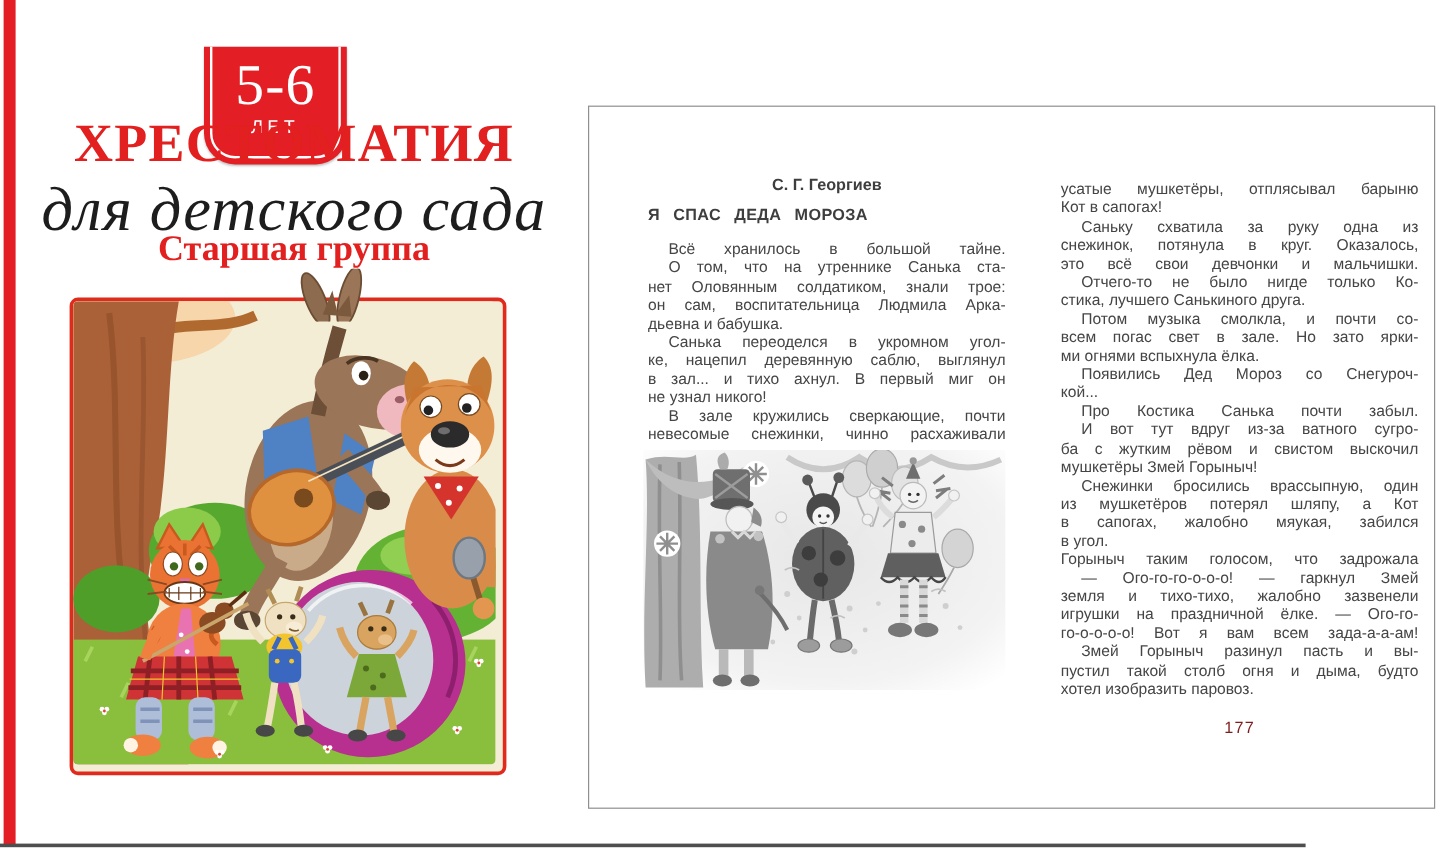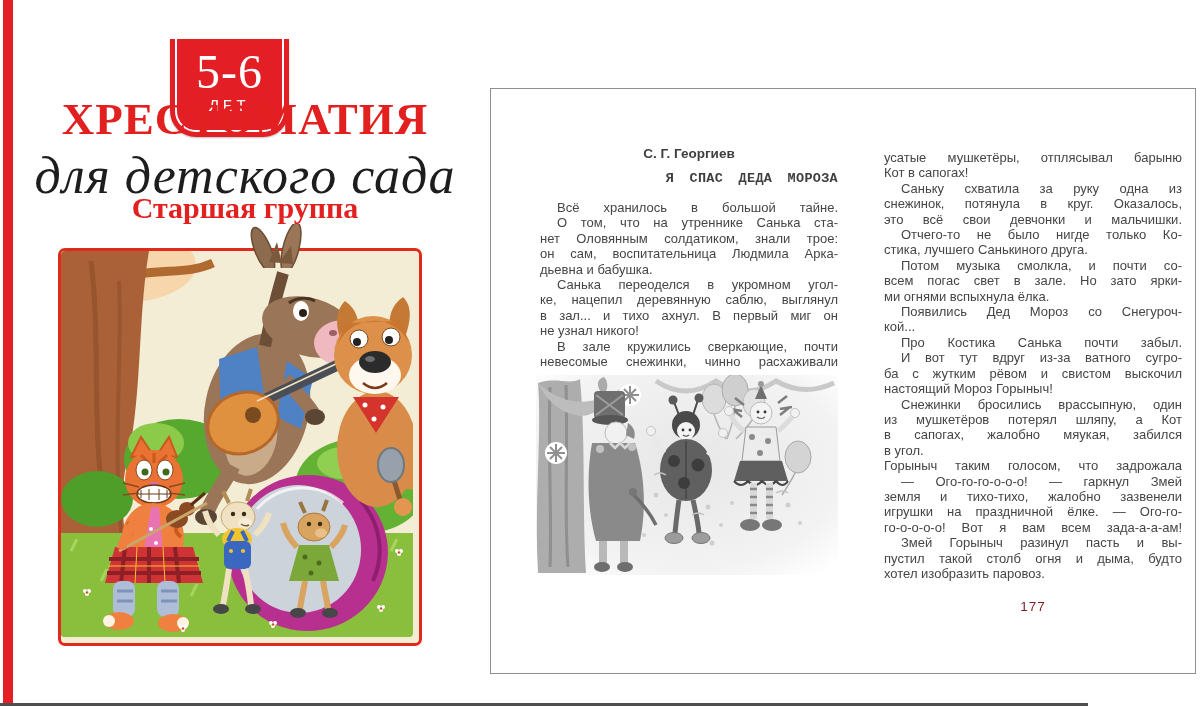--- a/index.html
+++ b/index.html
@@ -41,21 +41,21 @@
   .ears-pop{position:absolute;left:150px;top:-27px;width:130px;height:44px;z-index:3;}
   
   .page{
     position:absolute;left:490px;top:88px;width:706px;height:586px;
     background:#fff;border:1px solid #8f8f8f;box-sizing:border-box;
   }
   .col{position:absolute;top:57px;width:298px;color:#454545;}
   .col-left{left:49px;}
   .col-right{left:393px;top:61px;}
   .author{ text-align:center;font-weight:bold;font-size:13.5px;line-height:16px;margin-bottom:9px;color:#3e3e3e;}
-  .story-title{text-align:right;font-weight:bold;font-size:13.5px;line-height:16px;margin-bottom:13px;color:#3e3e3e;word-spacing:7px;letter-spacing:.3px;font-family:Liberation Mono, monospace;}
+  .story-title{text-align:left;font-weight:bold;font-size:13.5px;line-height:16px;margin-bottom:13px;color:#3e3e3e;word-spacing:7px;letter-spacing:.3px;}
   .line{
     font-size:13px;line-height:15.4px;
     text-align:justify;text-align-last:justify;-moz-text-align-last:justify;
   }
   .line.indent{text-indent:17px;}
   .line.no-just{text-align-last:left;-moz-text-align-last:left;}
   .story-illus{margin:6px 0 0 -4px;width:302px;height:200px;}
   .page-number{position:absolute;left:393px;top:510px;width:298px;text-align:center;font-size:13.5px;color:#7f1d1d;letter-spacing:1px;}
   .bottom-edge{position:absolute;left:0;top:703px;width:1088px;height:3px;background:#4e4e4e;}
 </style>
@@ -413,21 +413,21 @@
         <div class="line indent">Отчего-то не было нигде только Ко-</div>
         <div class="line no-just">стика, лучшего Санькиного друга.</div>
         <div class="line indent">Потом музыка смолкла, и почти со-</div>
         <div class="line">всем погас свет в зале. Но зато ярки-</div>
         <div class="line no-just">ми огнями вспыхнула ёлка.</div>
         <div class="line indent">Появились Дед Мороз со Снегуроч-</div>
         <div class="line no-just">кой...</div>
         <div class="line indent">Про Костика Санька почти забыл.</div>
         <div class="line indent">И вот тут вдруг из-за ватного сугро-</div>
         <div class="line">ба с жутким рёвом и свистом выскочил</div>
-        <div class="line no-just">настоящий Мороз Горыныч!</div>
+        <div class="line no-just">мушкетёры Змей Горыныч!</div>
         <div class="line indent">Снежинки бросились врассыпную, один</div>
         <div class="line">из мушкетёров потерял шляпу, а Кот</div>
         <div class="line">в сапогах, жалобно мяукая, забился</div>
         <div class="line no-just">в угол.</div>
         <div class="line">Горыныч таким голосом, что задрожала</div>
         <div class="line indent">— Ого-го-го-о-о-о! — гаркнул Змей</div>
         <div class="line">земля и тихо-тихо, жалобно зазвенели</div>
         <div class="line">игрушки на праздничной ёлке. — Ого-го-</div>
         <div class="line">го-о-о-о-о! Вот я вам всем зада-а-а-ам!</div>
         <div class="line indent">Змей Горыныч разинул пасть и вы-</div>

